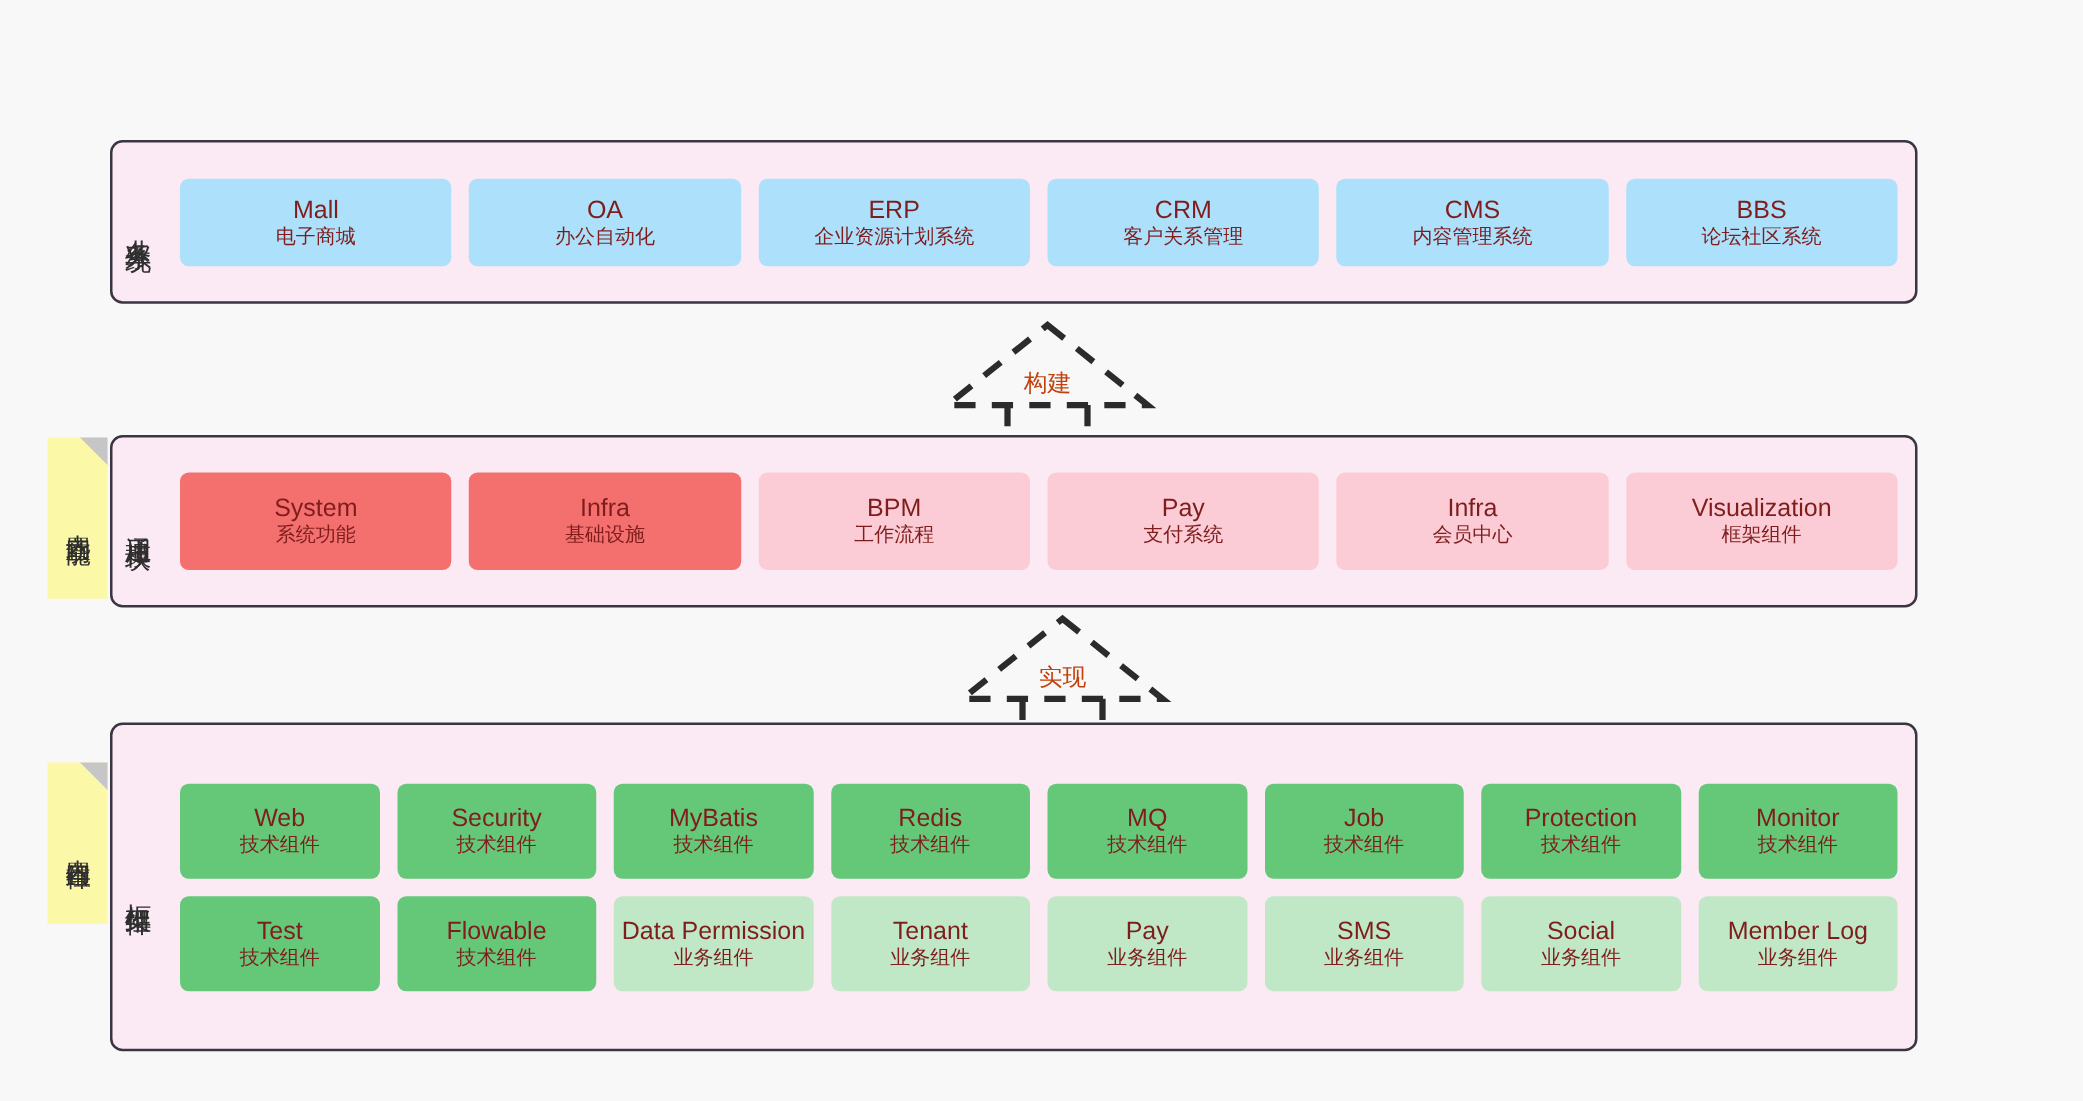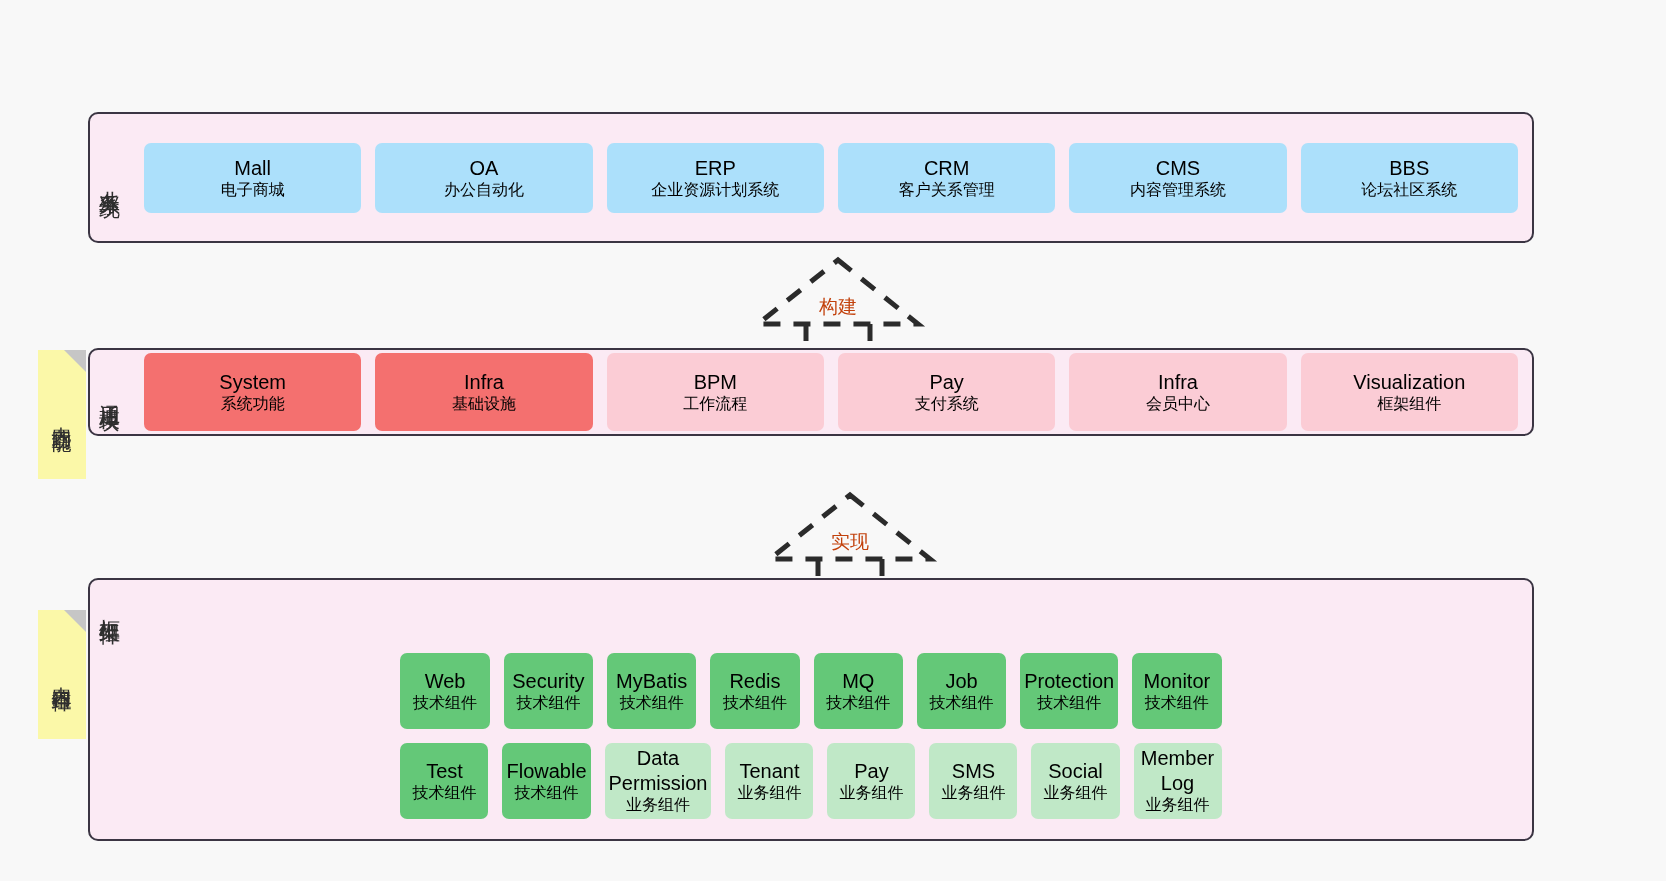--- a/index.html
+++ b/index.html
@@ -69,43 +69,43 @@
   
   .card {
     flex: 1 1 0;
     box-sizing: border-box;
     border-radius: 7px;
     display: flex;
     flex-direction: column;
     align-items: center;
     justify-content: center;
     text-align: center;
-    color: #000000;
+    color: #7f1d1d;
     line-height: 1.22;
     padding: 6px 4px;
   }
   .card .t1 { font-size: 20px; }
   .card .t2 { font-size: 16px; }
 
   .card.blue      { background: #ace0fb; }
   .card.red       { background: #f4706f; }
   .card.pink      { background: #fbccd5; }
   .card.green     { background: #64c878; }
   .card.lightgreen{ background: #c0e8c7; }
 
   
   #business-layer { left: 88px; top: 112px; width: 1446px; height: 131px; }
   #business-layer .card { height: 70px; }
 
   
-  #module-layer { left: 88px; top: 348px; width: 1446px; height: 88px; }
+  #module-layer { left: 88px; top: 348px; width: 1446px; height: 138px; }
   #module-layer .card { height: 78px; }
 
   
-  #framework-layer { left: 88px; top: 578px; width: 1446px; height: 263px; flex-direction: column; }
+  #framework-layer { left: 88px; top: 578px; width: 1446px; height: 263px; }
   #framework-layer .card { height: 76px; }
 
   
   .note {
     position: absolute;
     background: #fbf8a8;
     color: #2e2e2e;
     font-size: 20px;
     letter-spacing: 2px;
     line-height: 1;

